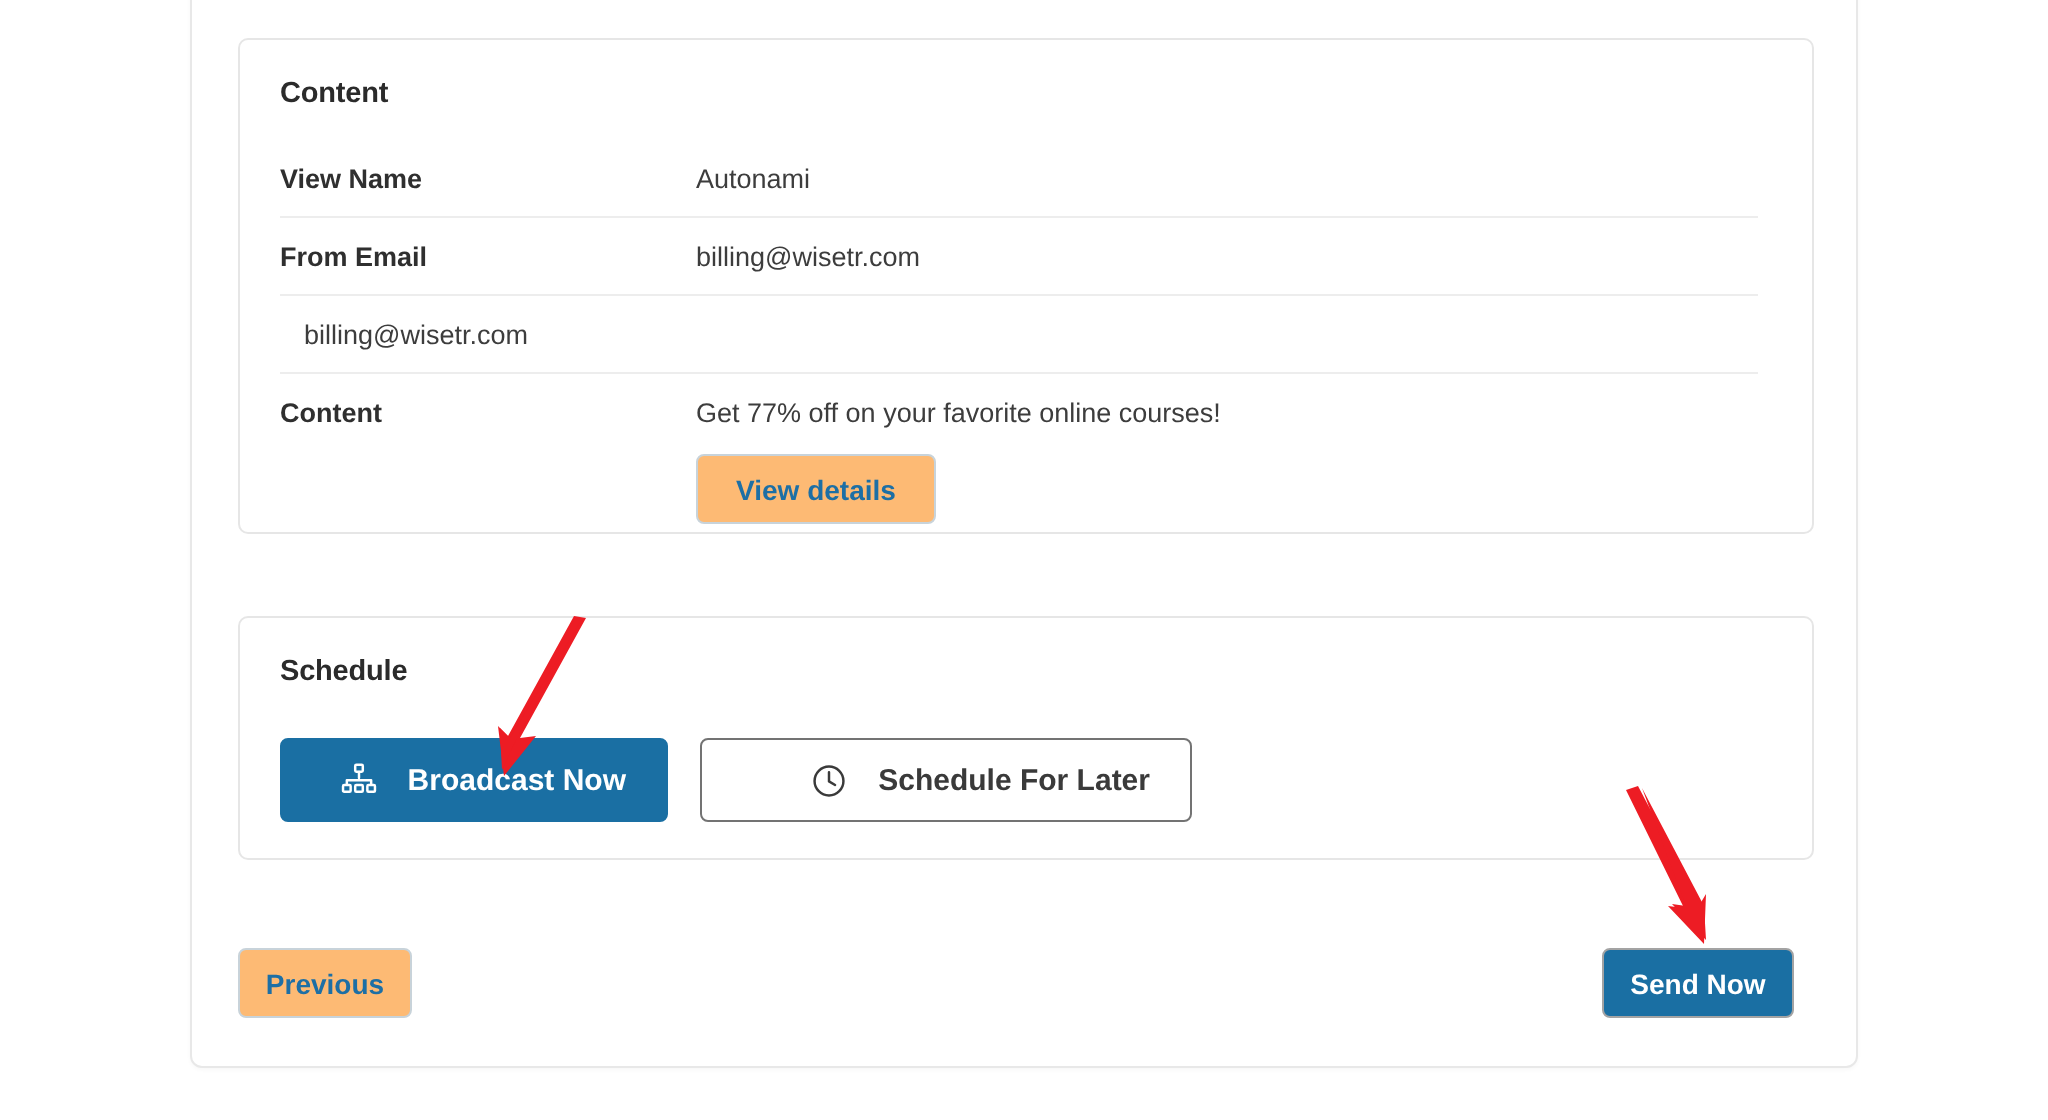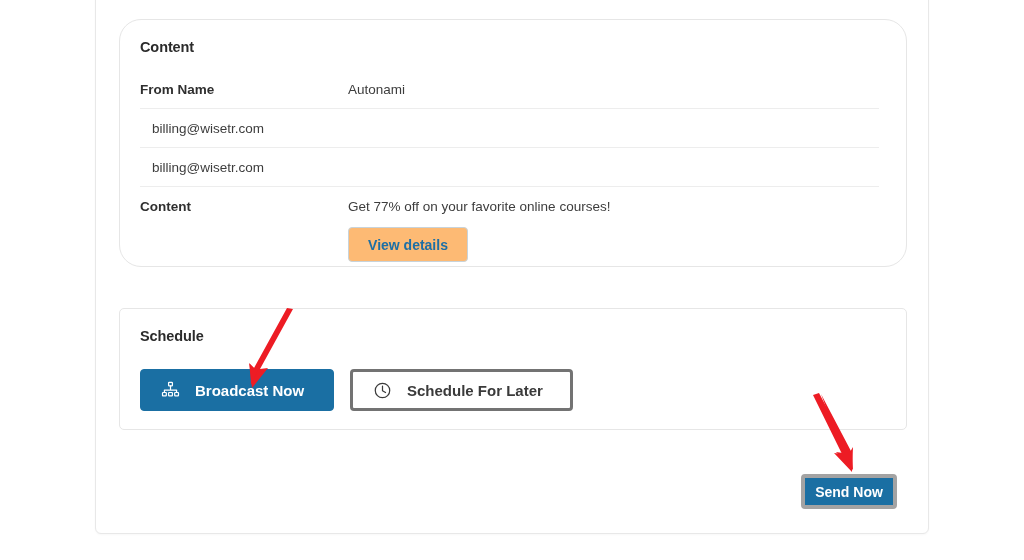--- a/index.html
+++ b/index.html
@@ -35,21 +35,20 @@
     background: #ffffff;
     border: 1px solid #e6e6e6;
     border-radius: 5px;
     box-sizing: border-box;
   }
   .card-content {
     left: 23px;
     top: 32px;
     width: 788px;
     height: 248px;
-    border-radius: 22px;
   }
   .card-schedule {
     left: 23px;
     top: 321px;
     width: 788px;
     height: 122px;
   }
 
   .card-title {
     position: absolute;
@@ -119,41 +118,41 @@
   .schedule-btns {
     position: absolute;
     left: 20px;
     top: 60px;
     display: flex;
     gap: 16px;
   }
   .btn-choice {
     display: inline-flex;
     align-items: center;
-    justify-content: flex-start;
+    justify-content: flex-end;
     height: 42px;
     border-radius: 4px;
     font-size: 15px;
     font-weight: bold;
     cursor: pointer;
     box-sizing: border-box;
     gap: 15px;
     padding: 0 20px;
   }
   .btn-choice.selected {
     background: #1a6fa3;
     border: 1px solid #1a6fa3;
     color: #ffffff;
     width: 194px;
   }
   .btn-choice.unselected {
     background: #ffffff;
-    border: 3px solid #737373;
+    border: 1px solid #737373;
     color: #3a3a3a;
-    width: 223px;
+    width: 246px;
   }
   .btn-choice .ico {
     display: inline-flex;
     align-items: center;
     justify-content: center;
     width: 19px;
     height: 19px;
     flex: 0 0 19px;
   }
 
@@ -168,21 +167,21 @@
   .btn-primary {
     position: absolute;
     left: 705px;
     top: 487px;
     width: 96px;
     height: 35px;
     display: inline-flex;
     align-items: center;
     justify-content: center;
     background: #1a6fa3;
-    border: 4px solid #a3a3a3;
+    border: 1px solid #a3a3a3;
     border-radius: 4px;
     color: #ffffff;
     font-size: 14px;
     font-weight: bold;
     cursor: pointer;
     box-sizing: border-box;
   }
 
   
   .arrow {
@@ -206,25 +205,26 @@
 <body>
 
 <div class="wizard-panel">
 
   <div class="card card-content">
     <div class="card-title">Content</div>
 
     <div class="rows">
 
       <div class="row">
-        <div class="row-label">From Name</div>
+        <div class="row-label">View Name</div>
         <div class="row-value">Autonami</div>
       </div>
 
       <div class="row">
+        <div class="row-label">From Email</div>
         <div class="row-value">billing@wisetr.com</div>
       </div>
 
       <div class="row">
         <div class="row-value">billing@wisetr.com</div>
       </div>
 
       <div class="row">
         <div class="row-label">Content</div>
         <div class="row-value">
@@ -260,20 +260,21 @@
             <circle cx="10" cy="10" r="7.6" fill="none" stroke="#3a3a3a" stroke-width="1.3"></circle>
             <path d="M10 5.4 V10.2 L13.2 12.1" fill="none" stroke="#3a3a3a" stroke-width="1.3" stroke-linecap="round" stroke-linejoin="round"></path>
           </svg>
         </span>
         <span>Schedule For Later</span>
       </div>
 
     </div>
   </div>
 
+  <div class="btn-outline btn-previous">Previous</div>
   <div class="btn-primary">Send Now</div>
 
 </div>
 
 <svg class="arrow arrow-broadcast" viewBox="0 0 62 86">
   <path d="M55 3 L22 63 L30 62 L14 82 L11 57 L16 62 L49 2 Z" fill="#ED1C24"></path>
   <path d="M52 5 L20 64 L13 79 L12 58 L17 63 Z" fill="#ED1C24"></path>
 </svg>
 
 <svg class="arrow arrow-send" viewBox="0 0 72 88">

